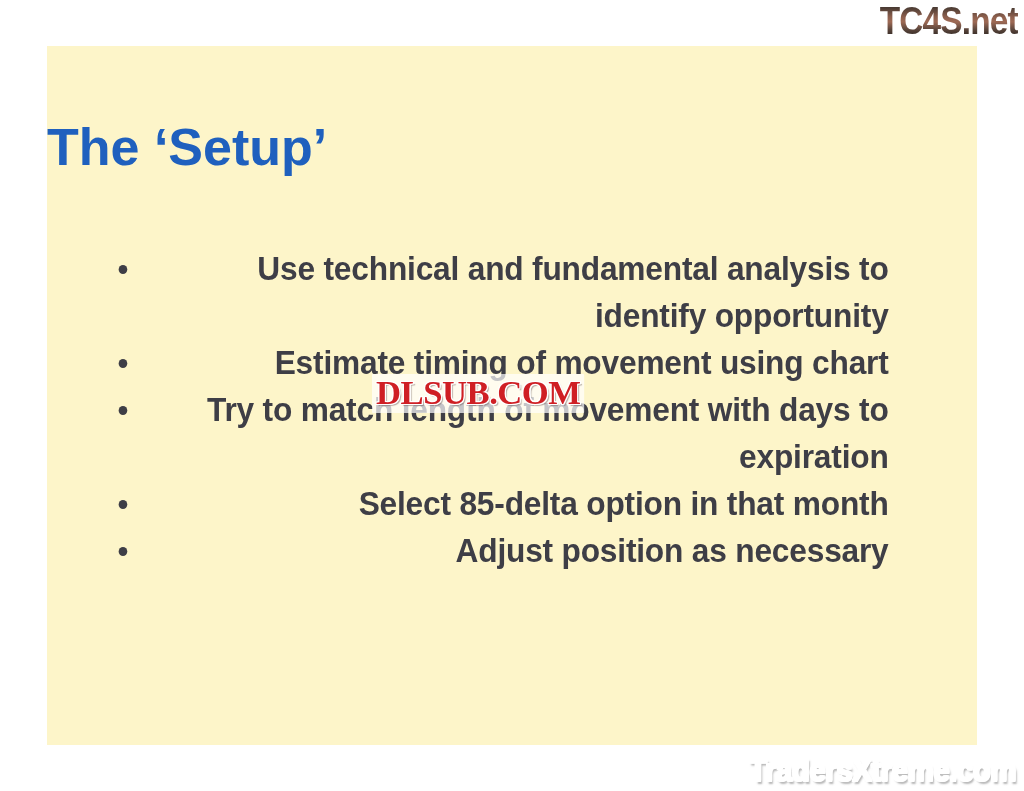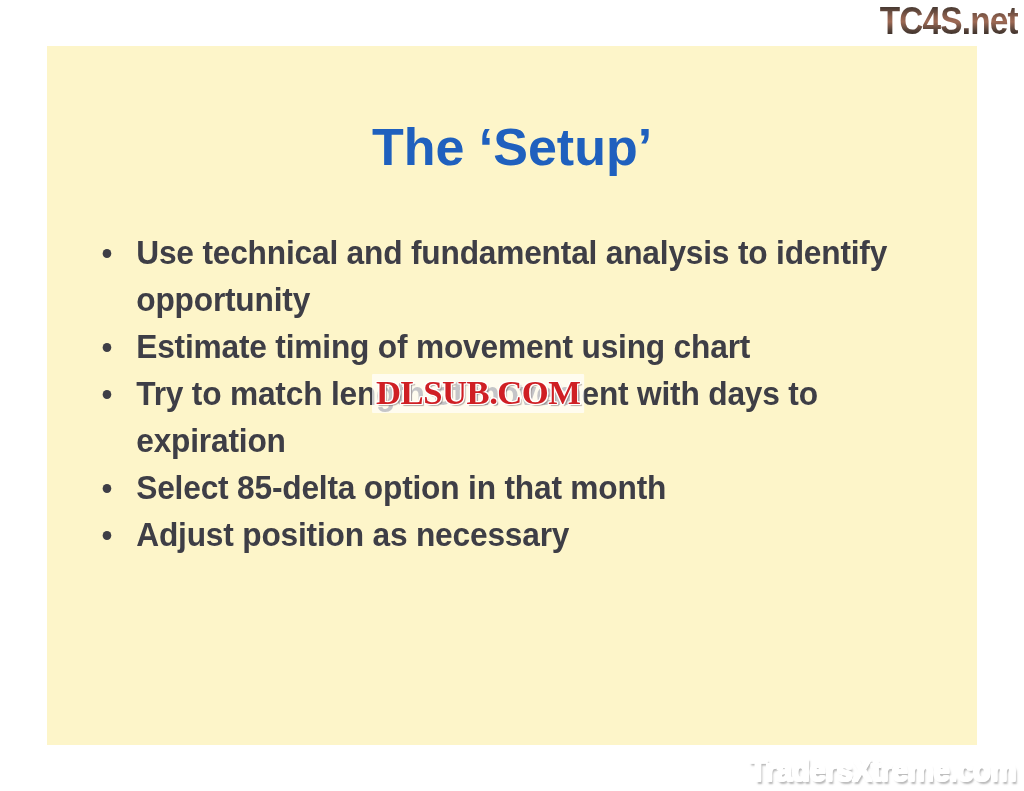--- a/index.html
+++ b/index.html
@@ -52,37 +52,37 @@
     width: 930px;
     height: 699px;
     background: #fdf5c9;
   }
 
   .slide-title {
     position: absolute;
     left: 0;
     right: 0;
     top: 72px;
-    text-align: center;
     color: #1f60be;
     font-family: "Liberation Sans", sans-serif;
     font-weight: bold;
     font-size: 52px;
     line-height: 58px;
     letter-spacing: 0px;
   }
 
   .bullet-list {
     position: absolute;
     left: 47px;
     right: 40px;
     top: 183px;
-    margin: 0;
+    margin: 16px;
     padding: 0;
     list-style: none;
+    text-align: right;
   }
 
   .bullet-item {
     position: relative;
     padding-left: 44px;
     color: #3e3e46;
     font-family: "Liberation Sans", sans-serif;
     font-weight: bold;
     font-size: 33px;
     line-height: 47px;

